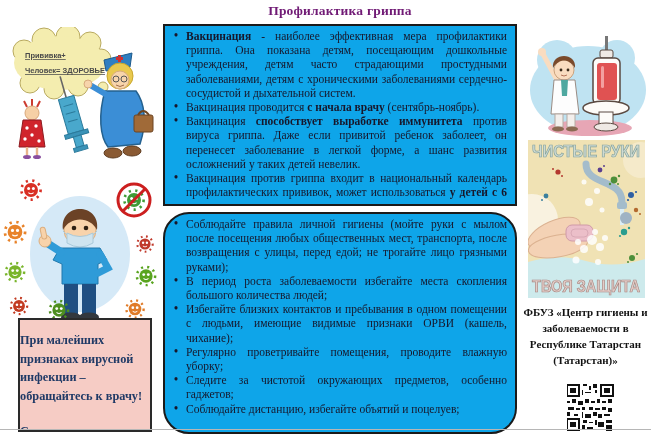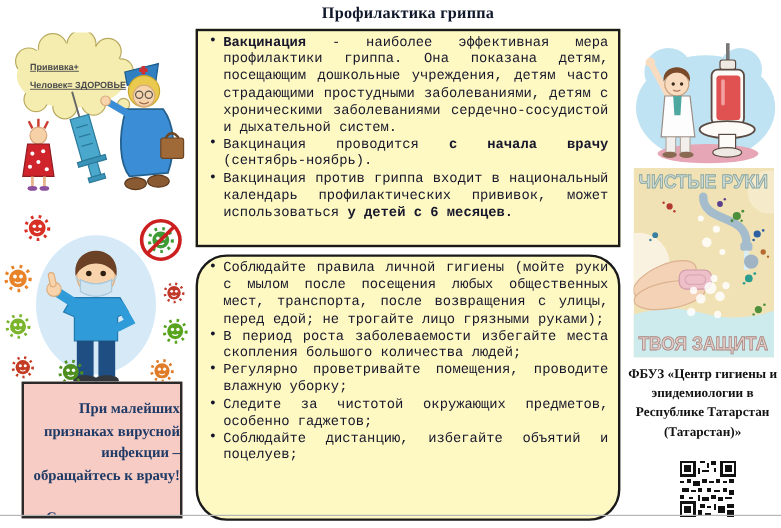--- a/index.html
+++ b/index.html
@@ -1,35 +1,35 @@
 <!DOCTYPE html>
 <html><head>
 <meta charset="utf-8">
 <style>
   html,body{margin:0;padding:0;background:#e9e9e9;}
   .page{position:relative;width:651px;height:440px;background:#ffffff;overflow:hidden;
         font-family:"Liberation Serif",serif;}
   .page-title{position:absolute;left:160px;top:3px;width:360px;text-align:center;
-        font-size:13.5px;font-weight:bold;color:#0f172a;letter-spacing:.2px;}
+        font-size:13.5px;font-weight:bold;color:#701a75;letter-spacing:.2px;}
   
   .pbox{position:absolute;left:163px;width:354px;box-sizing:border-box;
-        background:#fef9c3;border:2px solid #1a1a1a;padding:3px 8px;overflow:hidden;font-family:Liberation Mono, monospace;}
+        background:#0ea5e9;border:2px solid #1a1a1a;padding:3px 8px;overflow:hidden;}
   .pbox.box1{top:24px;height:182px;}
   .pbox.box2{top:212px;height:222px;border-radius:26px;}
   .blist{margin:0;padding:0;list-style:none;font-size:11.5px;line-height:14.2px;
         text-align:justify;color:#17172b;}
   .blist li{position:relative;padding-left:13px;}
   .blist li::before{content:"•";position:absolute;left:1px;top:-1px;font-weight:700;}
   .blist b{font-weight:700;}
   
   .col-left{position:absolute;left:0;top:0;width:160px;height:432px;}
   .nurse-art{position:absolute;left:8px;top:27px;}
   .boy-art{position:absolute;left:1px;top:170px;}
   .warn-box{position:absolute;left:18px;top:318px;width:134px;height:114px;box-sizing:border-box;
-        background:#f6ccc5;border:2px solid #2a2a2a;text-align:right;overflow:hidden;
+        background:#f6ccc5;border:2px solid #2a2a2a;text-align:left;overflow:hidden;
         font-weight:bold;color:#203a66;font-size:12.3px;line-height:18.5px;padding-top:11px;}
   .warn-box p{margin:0;}
   .warn-box p + p{margin-top:17px;}
   
   .col-right{position:absolute;left:520px;top:0;width:131px;height:348px;}
   .syringe-art{position:absolute;left:7px;top:30px;}
   .poster-art{position:absolute;left:8px;top:140px;}
   .org-text{position:absolute;left:2px;top:304px;width:127px;text-align:center;
         font-weight:bold;font-size:11px;line-height:16px;color:#121212;}
   .qr{position:absolute;left:45px;top:384px;}
@@ -153,27 +153,29 @@
     <div class="warn-box">
       <p>При малейших признаках вирусной инфекции – обращайтесь к врачу!</p>
       <p>Самолечение всегда опасно!</p>
     </div>
   </div>
 
   <div class="pbox box1">
     <ul class="blist">
         <li><b>Вакцинация</b> - наиболее эффективная мера профилактики гриппа. Она показана детям, посещающим дошкольные учреждения, детям часто страдающими простудными заболеваниями, детям с хроническими заболеваниями сердечно-сосудистой и дыхательной систем.</li>
         <li>Вакцинация проводится <b>с начала врачу</b> (сентябрь-ноябрь).</li>
+        <li>Вакцинация <b>способствует выработке иммунитета</b> против вируса гриппа. Даже если привитой ребенок заболеет, он перенесет заболевание в легкой форме, а шанс развития осложнений у таких детей невелик.</li>
         <li>Вакцинация против гриппа входит в национальный календарь профилактических прививок, может использоваться <b>у детей с 6 месяцев.</b></li>
       </ul>
   </div>
   <div class="pbox box2">
     <ul class="blist">
         <li>Соблюдайте правила личной гигиены (мойте руки с мылом после посещения любых общественных мест, транспорта, после возвращения с улицы, перед едой; не трогайте лицо грязными руками);</li>
         <li>В период роста заболеваемости избегайте места скопления большого количества людей;</li>
+        <li>Избегайте близких контактов и пребывания в одном помещении с людьми, имеющие видимые признаки ОРВИ (кашель, чихание);</li>
         <li>Регулярно проветривайте помещения, проводите влажную уборку;</li>
         <li>Следите за чистотой окружающих предметов, особенно гаджетов;</li>
         <li>Соблюдайте дистанцию, избегайте объятий и поцелуев;</li>
       </ul>
   </div>
 
   <div class="col-right">
 
     <svg class="syringe-art" width="123" height="110" viewBox="0 0 123 110">
       <ellipse cx="61" cy="60" rx="58" ry="44" fill="#bfe3f2"></ellipse>
@@ -275,21 +277,21 @@
           </g>
         <g fill="#3a7f9d">
             <circle cx="18" cy="56" r="2.4"></circle>
             <circle cx="14" cy="60" r="1"></circle>
           </g>
       </g>
       <text x="58" y="17" text-anchor="middle" textLength="108" lengthAdjust="spacingAndGlyphs" font-family="Liberation Sans, sans-serif" font-size="16" font-weight="bold" fill="#cfdad3" stroke="#84a39f" stroke-width=".7">ЧИСТЫЕ РУКИ</text>
       <text x="58" y="152" text-anchor="middle" textLength="108" lengthAdjust="spacingAndGlyphs" font-family="Liberation Sans, sans-serif" font-size="16" font-weight="bold" fill="#e3cdc8" stroke="#a98680" stroke-width=".7">ТВОЯ ЗАЩИТА</text>
     </svg>
 
-    <div class="org-text">ФБУЗ «Центр гигиены и эпидемиологии в Республике Татарстан (Татарстан)»</div>
+    <div class="org-text">ФБУЗ «Центр гигиены и заболеваемости в Республике Татарстан (Татарстан)»</div>
 
     <svg class="qr" width="50" height="47" viewBox="0 0 25 25" shape-rendering="crispEdges">
       <rect width="25" height="25" fill="#fff"></rect>
       <g fill="#111">
         <rect x="0" y="0" width="7" height="7"></rect>
           <rect x="18" y="0" width="7" height="7"></rect>
           <rect x="0" y="18" width="7" height="7"></rect>
       </g>
       <g fill="#fff">
         <rect x="1" y="1" width="5" height="5"></rect>

